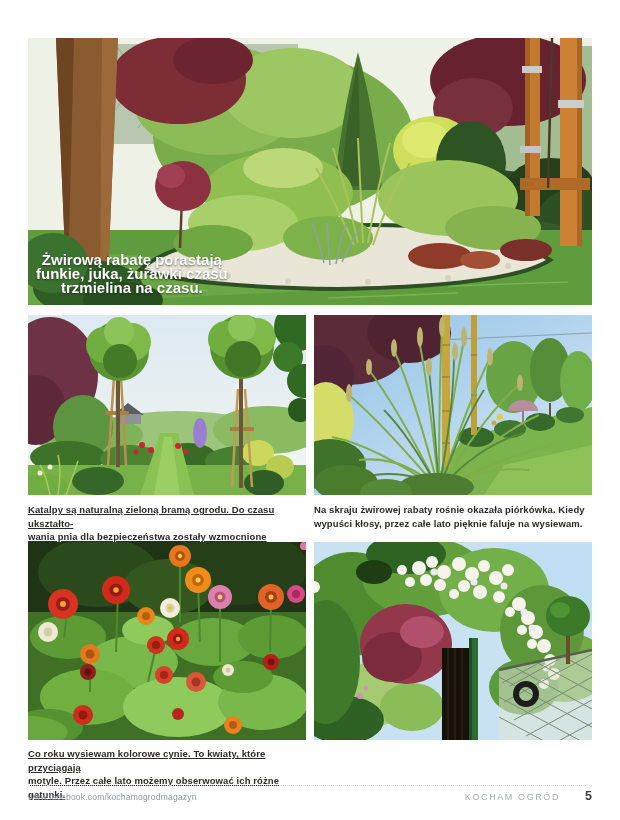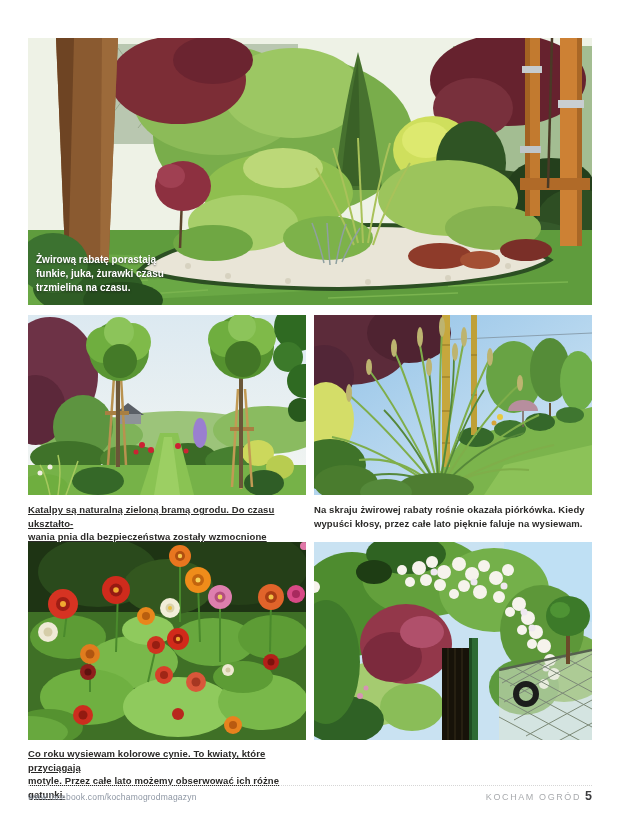--- a/index.html
+++ b/index.html
@@ -7,32 +7,32 @@
   .page{position:relative;width:620px;height:820px;background:#ffffff;overflow:hidden;
         font-family:"Liberation Sans",sans-serif;}
   .photo{position:absolute;overflow:hidden;background:#dfe8d8;}
   .photo svg{display:block;width:100%;height:100%;}
   .photo-top{left:28px;top:38px;width:564px;height:267px;}
   .photo-mid-left{left:28px;top:315px;width:278px;height:180px;}
   .photo-mid-right{left:314px;top:315px;width:278px;height:180px;}
   .photo-bot-left{left:28px;top:542px;width:278px;height:198px;}
   .photo-bot-right{left:314px;top:542px;width:278px;height:198px;}
   .overlay-caption{position:absolute;left:8px;bottom:10px;color:#ffffff;font-weight:bold;
-        font-size:10px;line-height:14px;text-shadow:0 1px 2px rgba(30,30,30,.65);}
+        font-size:15px;line-height:14px;text-shadow:0 1px 2px rgba(30,30,30,.65);text-align:center;}
   .caption{position:absolute;width:278px;font-size:9.5px;font-weight:bold;color:#2b2a28;
         line-height:13.5px;letter-spacing:0.1px;}
   .cap-row1{top:503px;}
   .cap-row2{top:747px;}
   .cap-left{left:28px;text-decoration:underline;}
   .cap-right{left:314px;}
   .foot-rule{position:absolute;left:28px;width:564px;top:785px;border-top:1px dotted #d6d6d6;}
   .footer{position:absolute;left:28px;width:564px;top:789px;display:flex;
         justify-content:space-between;align-items:baseline;}
   .footer-link{font-size:8.5px;color:#8d96a3;letter-spacing:0.2px;}
-  .brand-group{display:flex;align-items:baseline;gap:4px;}
+  .brand-group{display:flex;align-items:baseline;gap:25px;}
   .brand{font-size:9px;color:#a9abae;letter-spacing:1.6px;}
   .page-number{font-size:12.5px;font-weight:bold;color:#3d3d3f;}
 </style>
 </head>
 <body>
 
 <div class="page">
 
   <div class="photo photo-top">
     <svg viewBox="0 0 564 267" preserveAspectRatio="none">

